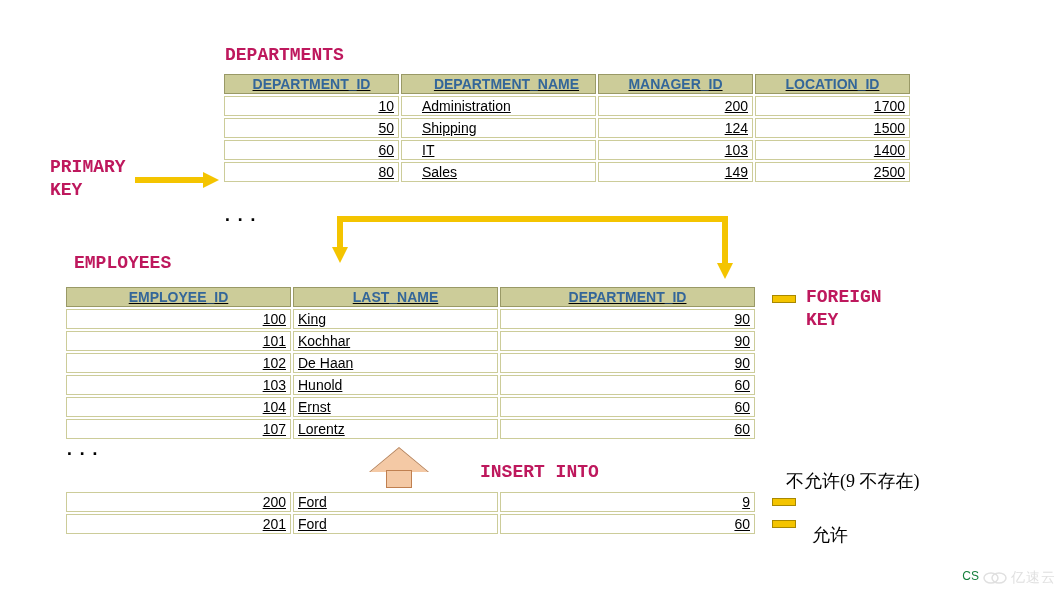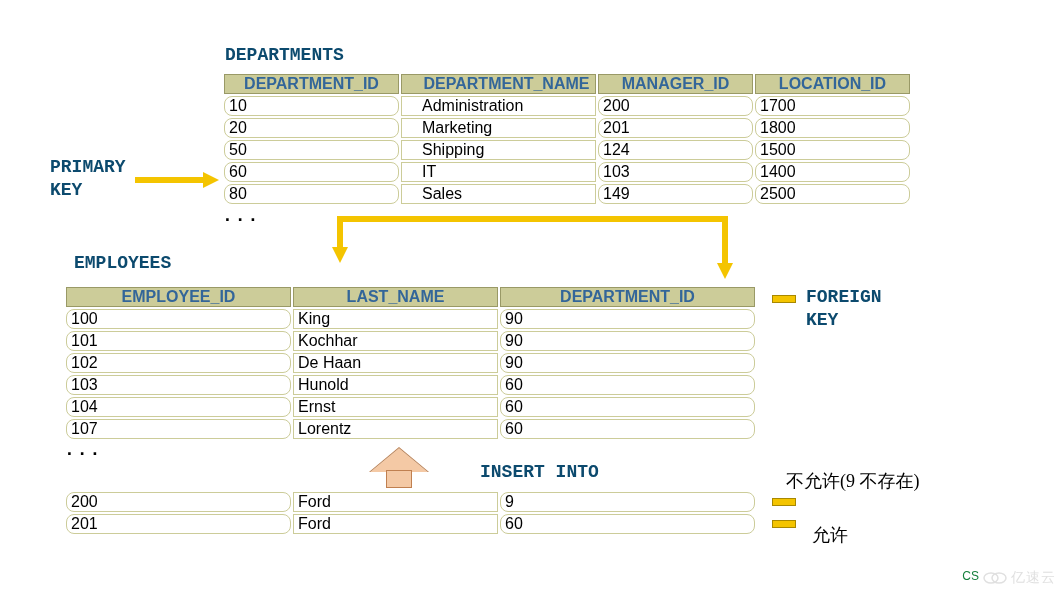--- a/index.html
+++ b/index.html
@@ -8,21 +8,21 @@
       height: 593px;
       background: #ffffff;
       font-family: Arial, sans-serif;
       position: relative;
       overflow: hidden;
     }
     .label-mono {
       font-family: "Courier New", monospace;
       font-size: 18px;
       font-weight: bold;
-      color: #0c4a6e;
+      color: #be185d;
       position: absolute;
     }
     .label-cn {
       font-family: "SimSun", serif;
       font-size: 18px;
       color: #000;
       position: absolute;
     }
     .ellipsis {
       font-family: "Courier New", monospace;
@@ -30,38 +30,39 @@
       font-weight: bold;
       position: absolute;
       letter-spacing: 2px;
     }
 
     
     table {
       border-collapse: separate;
       border-spacing: 2px;
       position: absolute;
-      font-size: 16px;
+      font-size: 14px;
+      text-decoration: underline;
     }
     th {
       background: #cccc99;
       color: #336699;
       font-weight: bold;
       text-align: center;
       border: 1px solid #999966;
       height: 20px;
       padding: 0 4px;
     }
     td {
       background: #ffffff;
       border: 1px solid #cccc99;
       height: 20px;
       padding: 0 4px;
     }
-    td.num { text-align: left; border-radius: 8px; }
+    td.num { text-align: right; }
     td.txt { text-align: left; }
 
     
     .dept-tbl th:nth-child(1), .dept-tbl td:nth-child(1) { width: 175px; }
     .dept-tbl th:nth-child(2), .dept-tbl td:nth-child(2) { width: 195px; padding-left: 20px; }
     .dept-tbl th:nth-child(3), .dept-tbl td:nth-child(3) { width: 155px; }
     .dept-tbl th:nth-child(4), .dept-tbl td:nth-child(4) { width: 155px; }
 
     .emp-tbl th:nth-child(1), .emp-tbl td:nth-child(1) { width: 225px; }
     .emp-tbl th:nth-child(2), .emp-tbl td:nth-child(2) { width: 205px; }
@@ -155,26 +156,20 @@
     <th>MANAGER_ID</th>
     <th>LOCATION_ID</th>
   </tr>
   <tr>
     <td class="num">10</td>
     <td class="txt">Administration</td>
     <td class="num">200</td>
     <td class="num">1700</td>
   </tr>
   <tr>
-    <td class="num">20</td>
-    <td class="txt">Marketing</td>
-    <td class="num">201</td>
-    <td class="num">1800</td>
-  </tr>
-  <tr>
     <td class="num">50</td>
     <td class="txt">Shipping</td>
     <td class="num">124</td>
     <td class="num">1500</td>
   </tr>
   <tr>
     <td class="num">60</td>
     <td class="txt">IT</td>
     <td class="num">103</td>
     <td class="num">1400</td>

